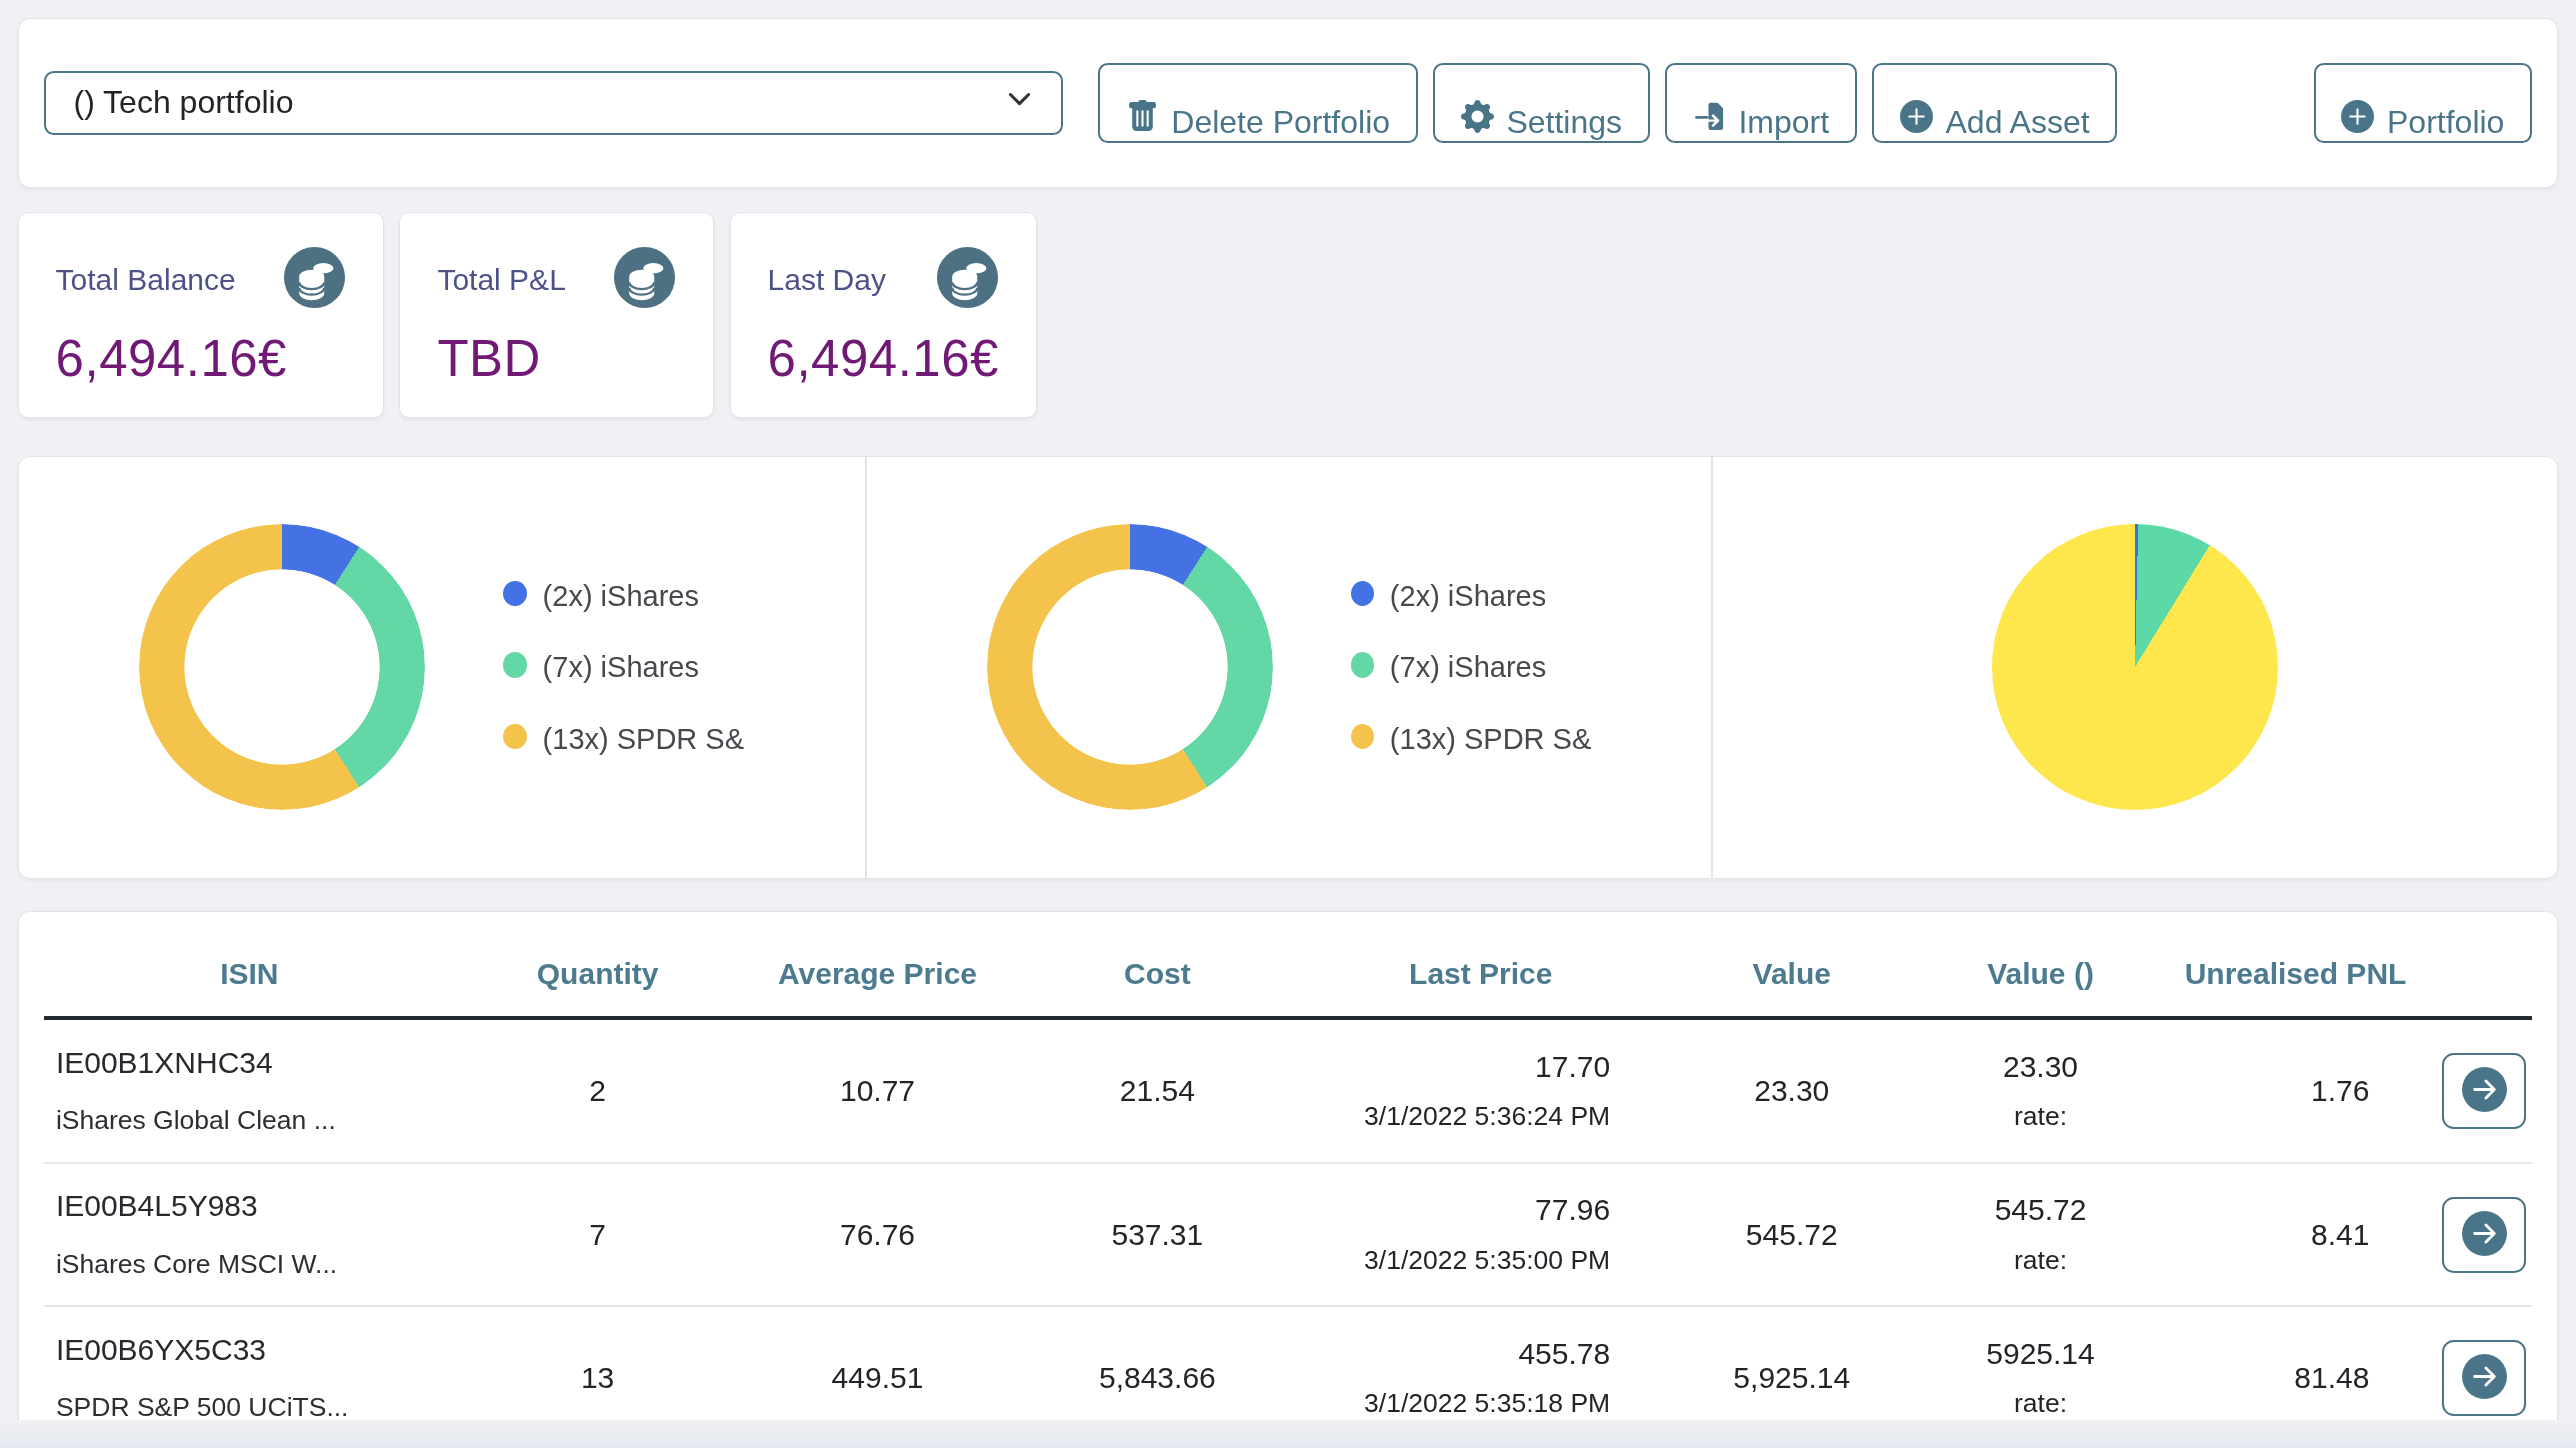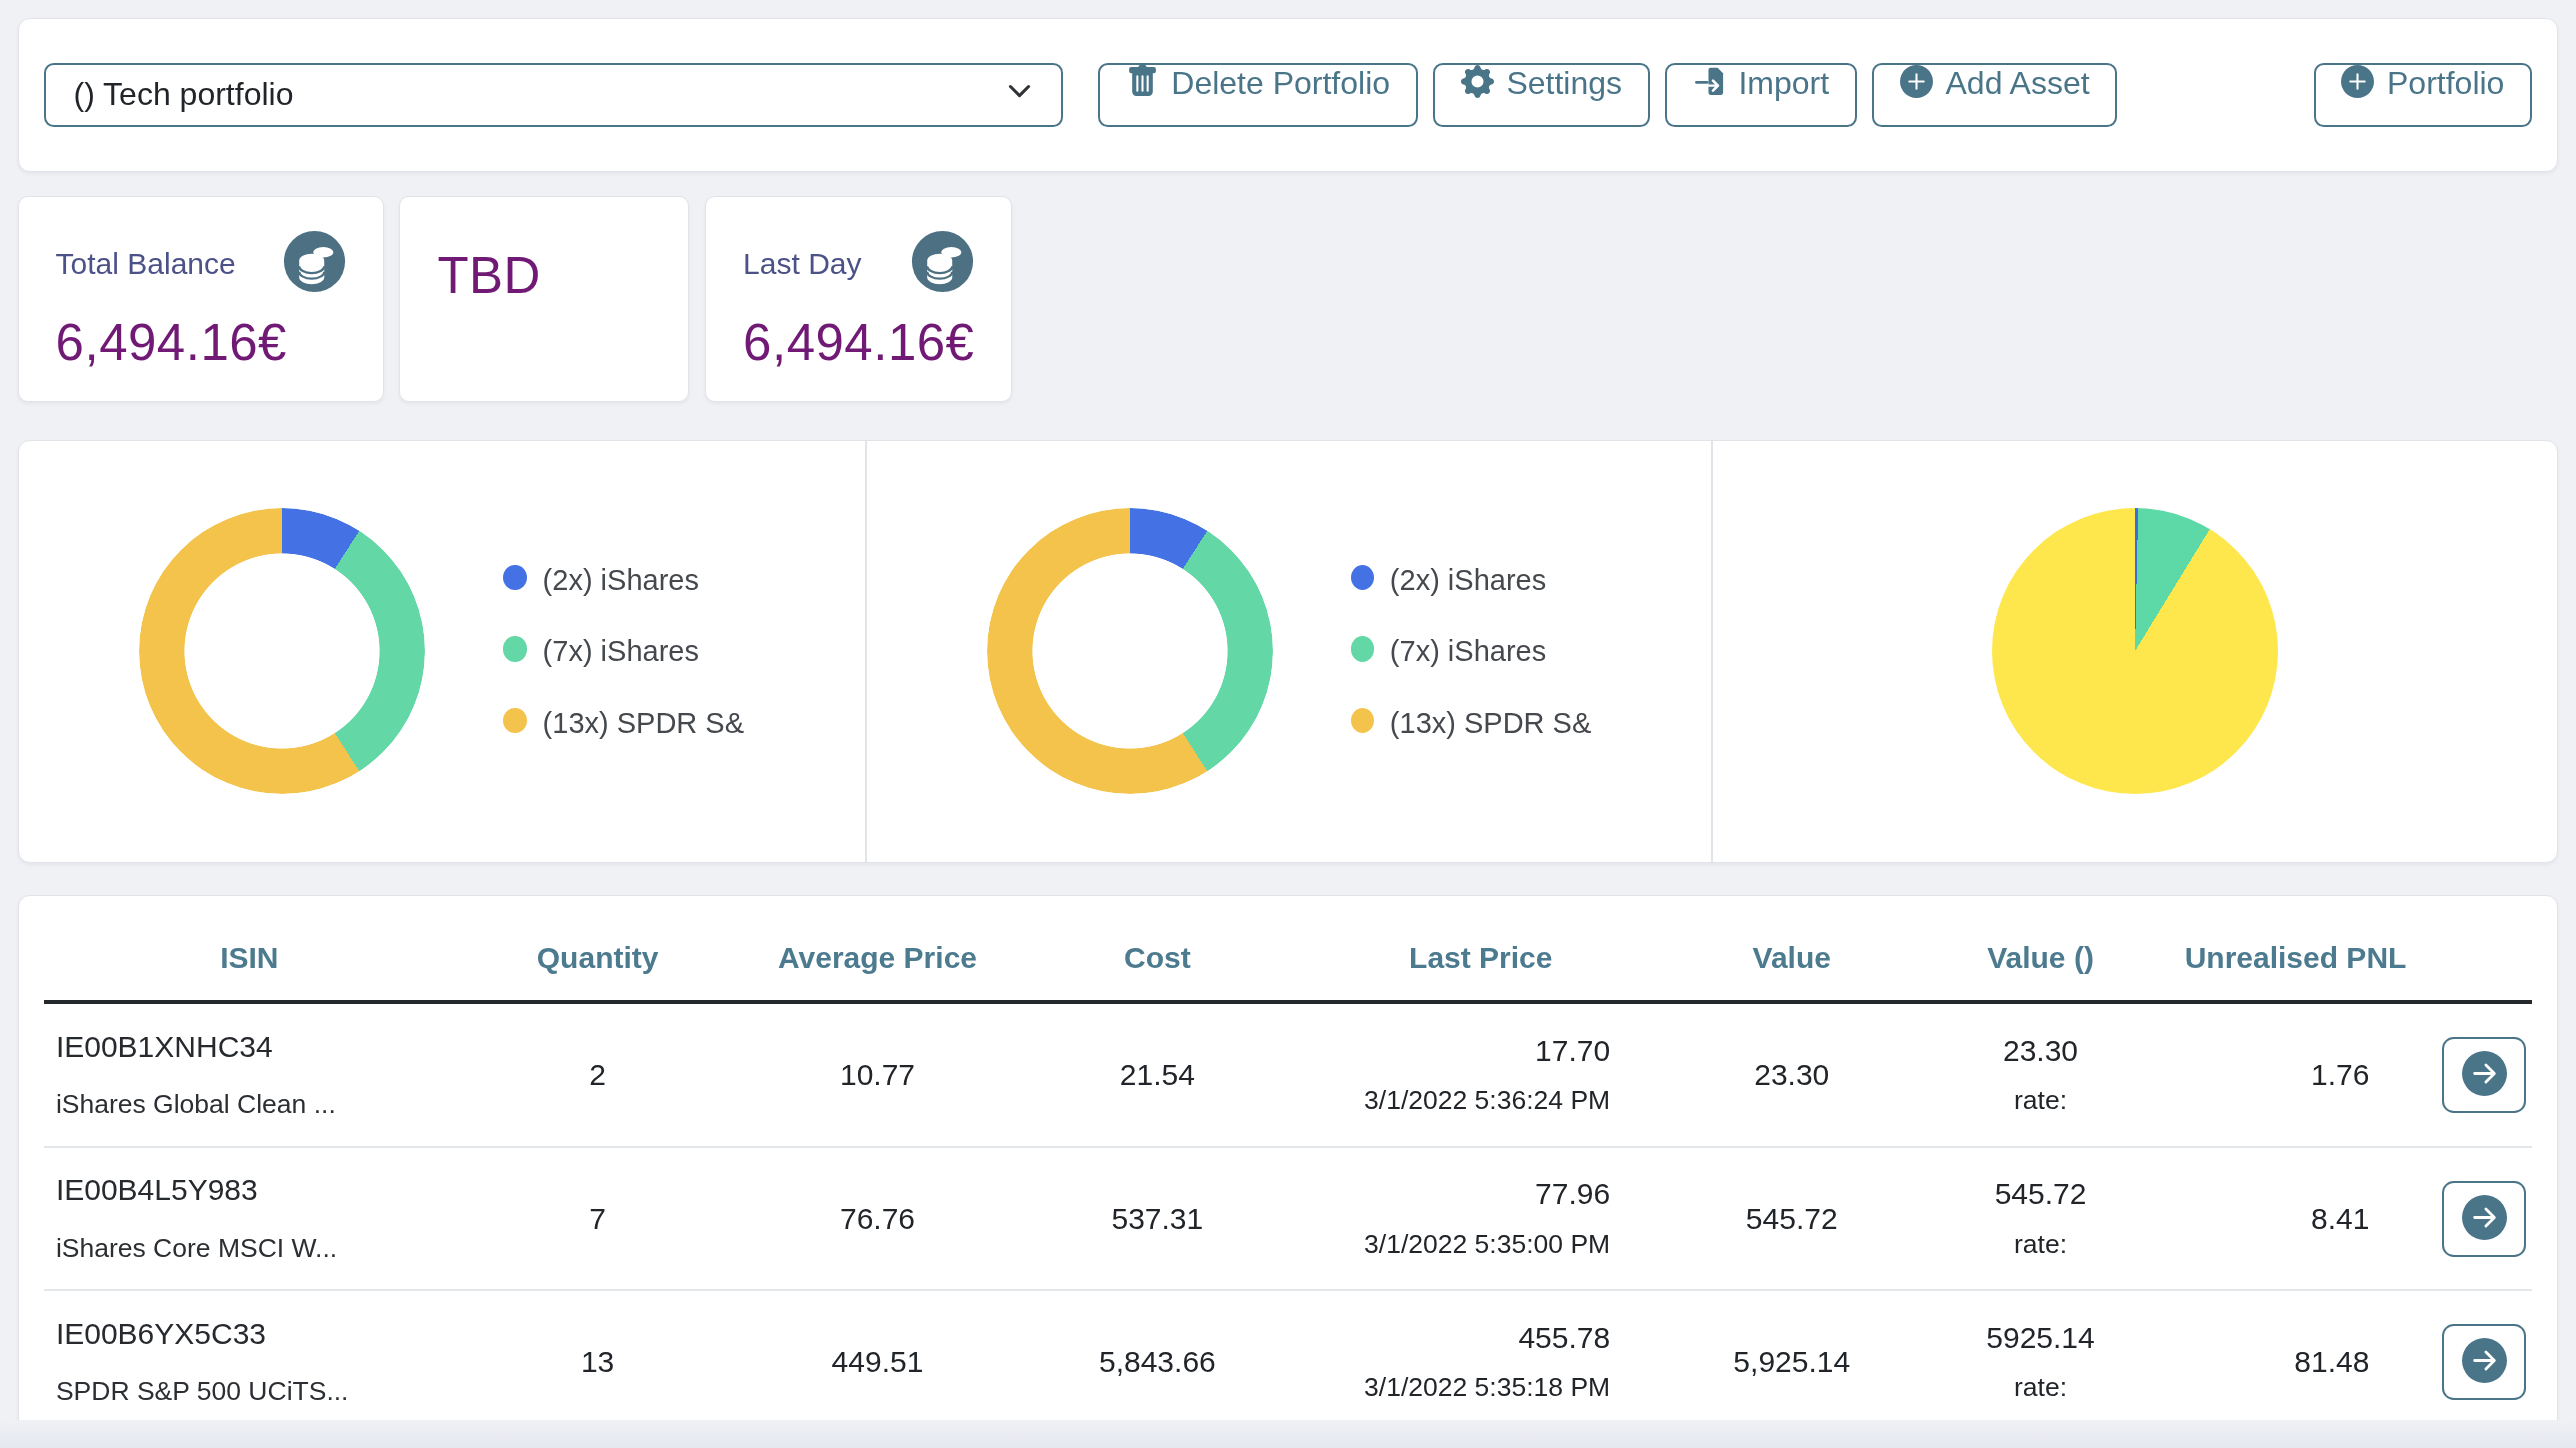--- a/index.html
+++ b/index.html
@@ -23,22 +23,22 @@
   .toolbar { display:flex; align-items:center; padding:44px 25.5px; margin-bottom:24.5px; }
   .select {
     width:1019px; height:64px;
     border:2px solid #4a7589; border-radius:9.8px;
     display:flex; align-items:center;
     padding:0 27.4px; font-size:32px; color:#212529;
     background:#fff; cursor:pointer;
   }
   .select .sel-value { flex:1; }
   .btn {
-    display:flex; align-items:flex-start; gap:12.7px;
-    height:64px; padding:0 25.5px; margin-left:15.7px;
+    display:flex; align-items:flex-end; gap:12.7px;
+    height:80px; padding:0 25.5px; margin-left:15.7px;
     border:2px solid #4a7589; border-radius:9.8px;
     background:#fff; color:#4a7589;
     font-size:32px; font-family:"Liberation Sans", sans-serif;
     cursor:pointer; white-space:nowrap;
   }
   .btn:first-of-type { margin-left:35px; }
   .btn svg { flex:none; }
   .btn-right { margin-left:auto; }
 
   
@@ -174,20 +174,32 @@
               <path d="M17.5 33 a13.5 7.5 0 0 1 27 0 V51 a13.5 7.5 0 0 1 -27 0 Z" fill="#fff"></path>
               <path d="M17.5 39 a13.5 7.5 0 0 0 27 0" fill="none" stroke="#4d7083" stroke-width="2.4"></path>
               <path d="M17.5 45 a13.5 7.5 0 0 0 27 0" fill="none" stroke="#4d7083" stroke-width="2.4"></path>
             </svg>
         </span>
       </div>
       <div class="stat-value">6,494.16€</div>
     </div>
 
     <div class="stat-card">
+      <div class="stat-top">
+        <span class="stat-label">Total P&amp;L</span>
+        <span>
+          <svg width="63" height="63" viewBox="0 0 68 68">
+              <circle cx="34" cy="34" r="33" fill="#4d7083"></circle>
+              <ellipse cx="43.5" cy="24" rx="12" ry="6.8" fill="#fff" stroke="#4d7083" stroke-width="2.2"></ellipse>
+              <path d="M17.5 33 a13.5 7.5 0 0 1 27 0 V51 a13.5 7.5 0 0 1 -27 0 Z" fill="#fff"></path>
+              <path d="M17.5 39 a13.5 7.5 0 0 0 27 0" fill="none" stroke="#4d7083" stroke-width="2.4"></path>
+              <path d="M17.5 45 a13.5 7.5 0 0 0 27 0" fill="none" stroke="#4d7083" stroke-width="2.4"></path>
+            </svg>
+        </span>
+      </div>
       <div class="stat-value">TBD</div>
     </div>
 
     <div class="stat-card">
       <div class="stat-top">
         <span class="stat-label">Last Day</span>
         <span>
           <svg width="63" height="63" viewBox="0 0 68 68">
               <circle cx="34" cy="34" r="33" fill="#4d7083"></circle>
               <ellipse cx="43.5" cy="24" rx="12" ry="6.8" fill="#fff" stroke="#4d7083" stroke-width="2.2"></ellipse>

